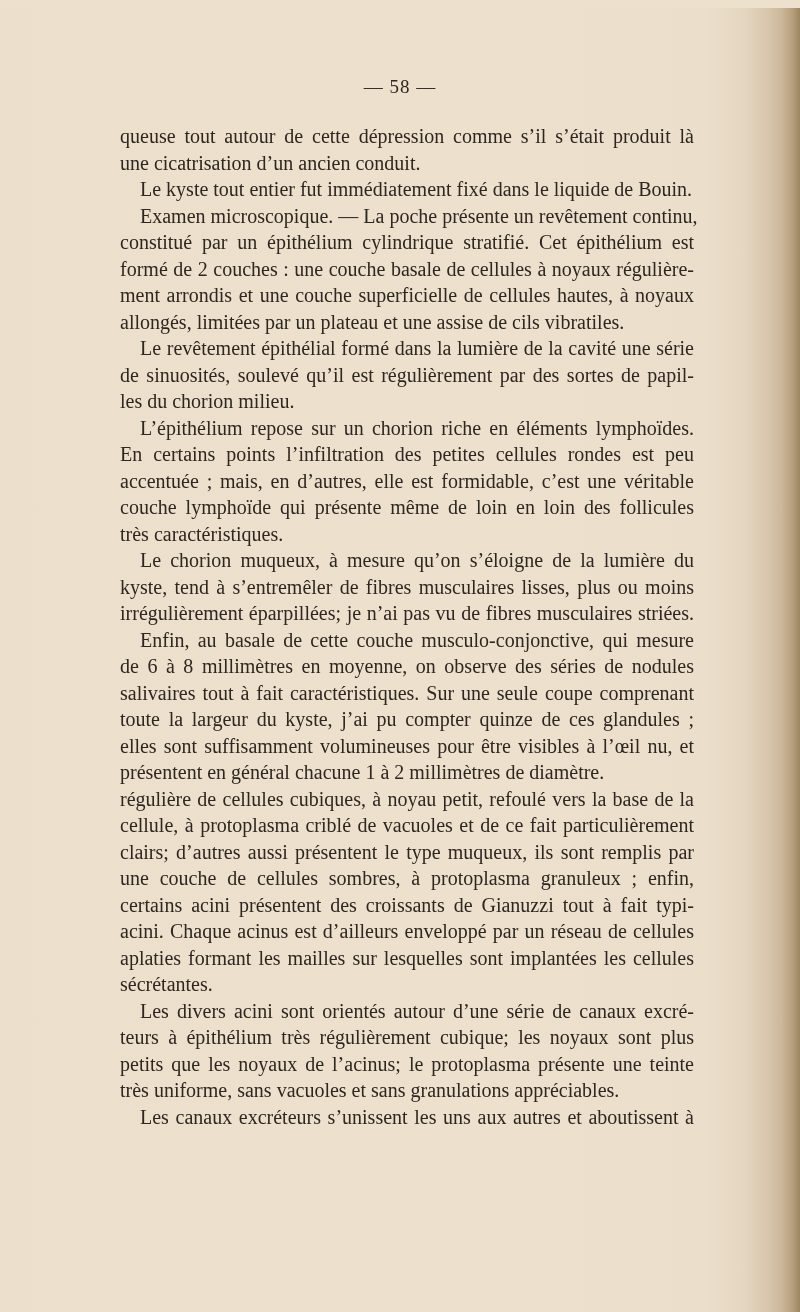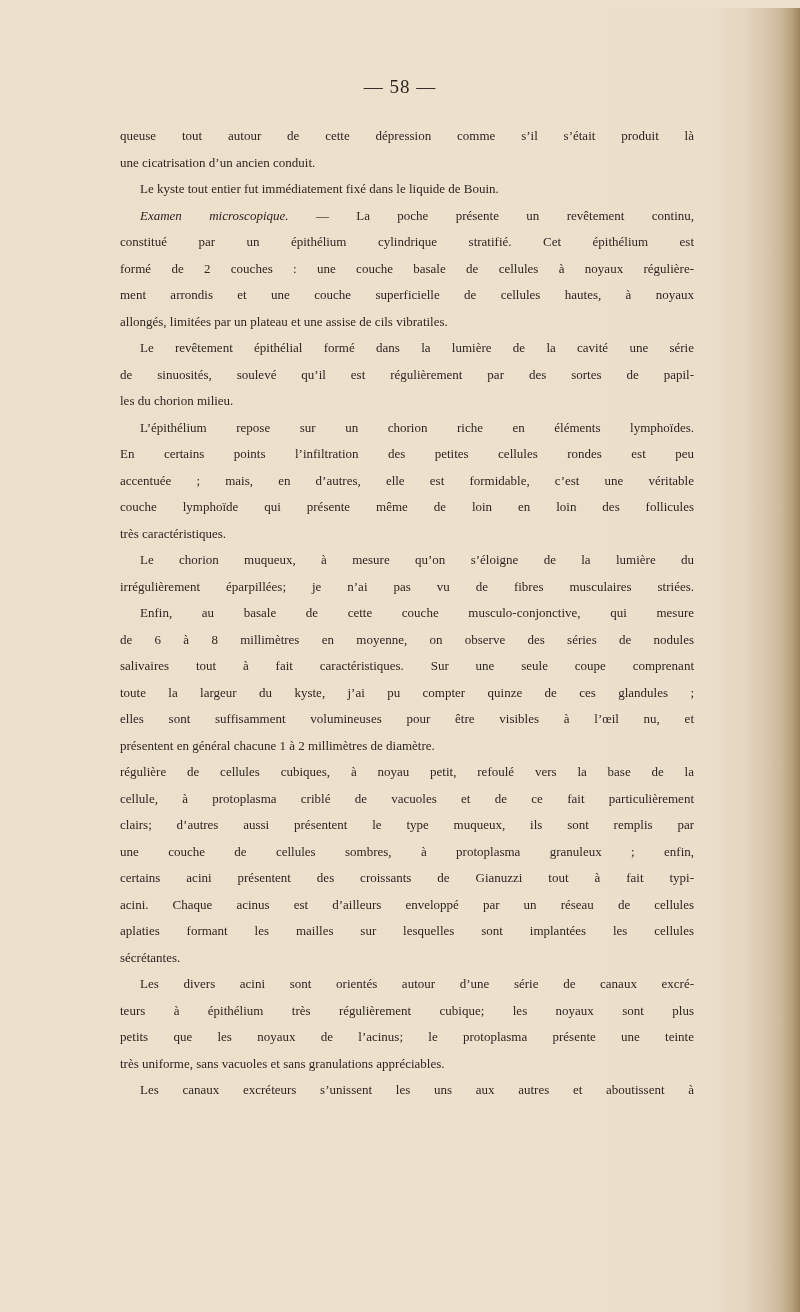--- a/index.html
+++ b/index.html
@@ -15,27 +15,27 @@
     background: linear-gradient(90deg, #ecdfcb 0%, #ede1ce 60%, #ebdfcc 88%, #e5d6c0 93%, #d8c6ac 96%, #c9b596 98%, #b9a37f 100%);
   }
   .page-number {
     position: absolute; top: 68px; left: 0; width: 100%;
     text-align: center; font-size: 19px; letter-spacing: 1px;
     font-family: "Liberation Serif", serif;
   }
   .text {
     position: absolute; left: 120px; top: 115px; width: 574px;
     font-family: "Liberation Serif", serif;
-    font-size: 13px; line-height: 26.5px;
+    font-size: 20px; line-height: 26.5px;
     text-align: justify;
   }
   .line { display: block; white-space: nowrap; text-align-last: justify; }
   .line.last { text-align-last: left; }
   .line.indent { padding-left: 20px; }
-  .italic { font-style: italic; }
+  .italic { }
   .edge-shadow {
     position: absolute; right: 0; top: 0; width: 18px; height: 1312px;
     background: linear-gradient(90deg, rgba(150,120,80,0) 0%, rgba(150,120,80,0.25) 60%, rgba(120,95,60,0.45) 100%);
   }
 </style>
 </head>
 <body>
 
 <div class="page">
   <div class="page-number">— 58 —</div>
@@ -50,20 +50,21 @@
       <span class="line last"><span>allongés, limitées par un plateau et une assise de cils vibratiles.</span></span>
       <span class="line indent"><span>Le revêtement épithélial formé dans la lumière de la cavité une série</span></span>
       <span class="line"><span>de sinuosités, soulevé qu’il est régulièrement par des sortes de papil-</span></span>
       <span class="line last"><span>les du chorion milieu.</span></span>
       <span class="line indent"><span>L’épithélium repose sur un chorion riche en éléments lymphoïdes.</span></span>
       <span class="line"><span>En certains points l’infiltration des petites cellules rondes est peu</span></span>
       <span class="line"><span>accentuée ; mais, en d’autres, elle est formidable, c’est une véritable</span></span>
       <span class="line"><span>couche lymphoïde qui présente même de loin en loin des follicules</span></span>
       <span class="line last"><span>très caractéristiques.</span></span>
       <span class="line indent"><span>Le chorion muqueux, à mesure qu’on s’éloigne de la lumière du</span></span>
+      <span class="line"><span>kyste, tend à s’entremêler de fibres musculaires lisses, plus ou moins</span></span>
       <span class="line"><span>irrégulièrement éparpillées; je n’ai pas vu de fibres musculaires striées.</span></span>
       <span class="line indent"><span>Enfin, au basale de cette couche musculo-conjonctive, qui mesure</span></span>
       <span class="line"><span>de 6 à 8 millimètres en moyenne, on observe des séries de nodules</span></span>
       <span class="line"><span>salivaires tout à fait caractéristiques. Sur une seule coupe comprenant</span></span>
       <span class="line"><span>toute la largeur du kyste, j’ai pu compter quinze de ces glandules ;</span></span>
       <span class="line"><span>elles sont suffisamment volumineuses pour être visibles à l’œil nu, et</span></span>
       <span class="line last"><span>présentent en général chacune 1 à 2 millimètres de diamètre.</span></span>
       <span class="line"><span>régulière de cellules cubiques, à noyau petit, refoulé vers la base de la</span></span>
       <span class="line"><span>cellule, à protoplasma criblé de vacuoles et de ce fait particulièrement</span></span>
       <span class="line"><span>clairs; d’autres aussi présentent le type muqueux, ils sont remplis par</span></span>

